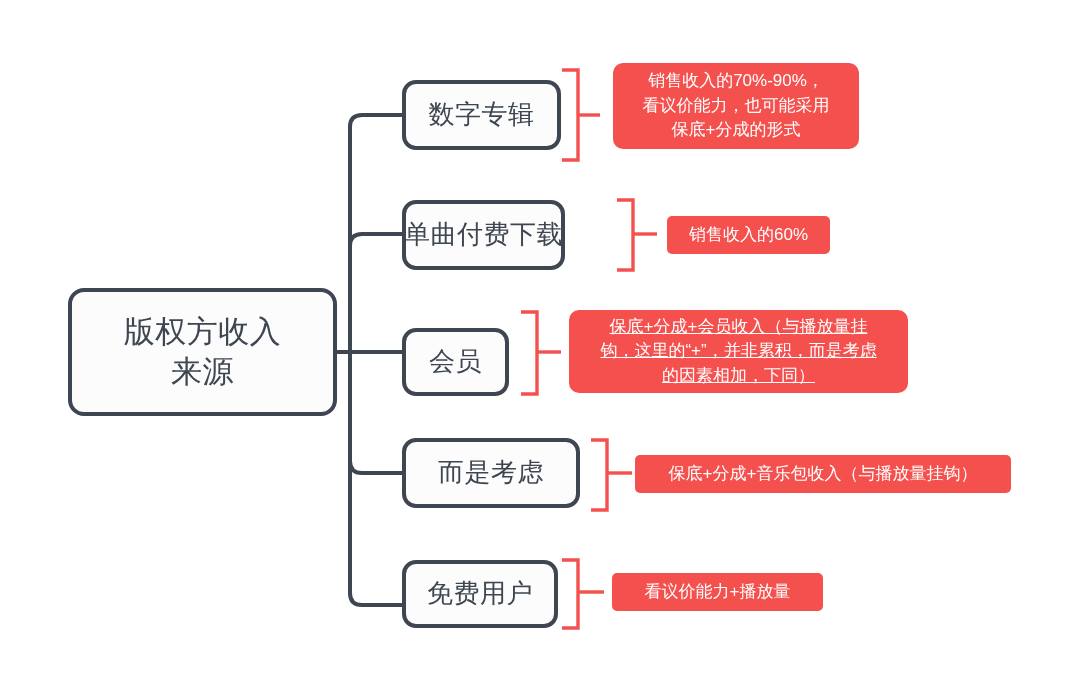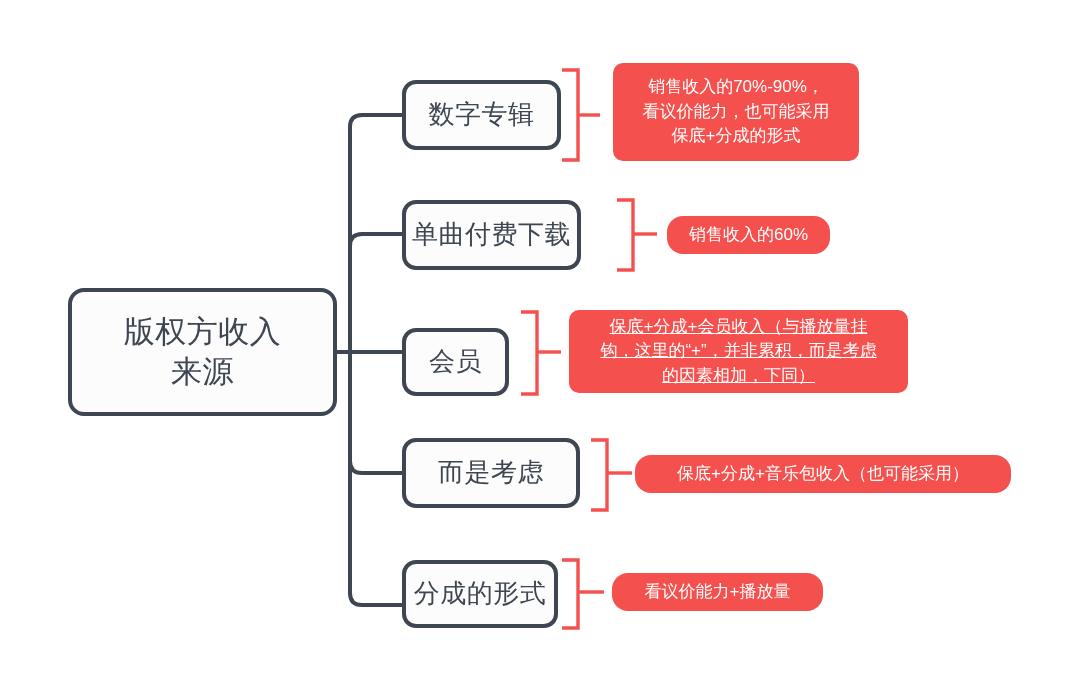--- a/index.html
+++ b/index.html
@@ -60,21 +60,21 @@
     display: flex;
     align-items: center;
     justify-content: center;
     text-align: center;
     font-size: 17px;
     line-height: 1.45;
     padding: 6px 14px;
     z-index: 3;
   }
   .callout-pill {
-    border-radius: 16px;
+    border-radius: 5px;
     white-space: nowrap;
   }
   .callout-multi {
     border-radius: 10px;
   }
 </style>
 </head>
 <body>
 
 <div id="canvas">
@@ -117,49 +117,49 @@
   </svg>
 
   <div class="node node-root" style="left:68px; top:288px; width:269px; height:128px;">
     <span>版权方收入
 来源</span>
   </div>
 
   <div class="node node-branch" style="left:402px; top:80px; width:159px; height:70px;">
     <span>数字专辑</span>
   </div>
-  <div class="callout callout-multi" style="left:613px; top:63px; width:246px; height:98px; white-space:pre-line;">
+  <div class="callout callout-multi" style="left:613px; top:63px; width:246px; height:86px; white-space:pre-line;">
     <span>销售收入的70%-90%，
 看议价能力，也可能采用
 保底+分成的形式</span>
   </div>
 
-  <div class="node node-branch" style="left:402px; top:200px; width:179px; height:70px;">
+  <div class="node node-branch" style="left:402px; top:200px; width:163px; height:70px;">
     <span>单曲付费下载</span>
   </div>
   <div class="callout callout-pill" style="left:667px; top:216px; width:163px; height:38px;">
     <span>销售收入的60%</span>
   </div>
 
   <div class="node node-branch" style="left:402px; top:320px; width:107px; height:68px;margin-top:8px;">
     <span>会员</span>
   </div>
   <div class="callout callout-multi" style="left:569px; top:310px; width:339px; height:83px; white-space:pre-line;text-decoration:underline;">
     <span>保底+分成+会员收入（与播放量挂
 钩，这里的“+”，并非累积，而是考虑
 的因素相加，下同）</span>
   </div>
 
   <div class="node node-branch" style="left:402px; top:438px; width:178px; height:70px;">
     <span>而是考虑</span>
   </div>
   <div class="callout callout-pill" style="left:635px; top:455px; width:376px; height:38px;">
-    <span>保底+分成+音乐包收入（也可能采用）</span>
+    <span>保底+分成+音乐包收入（与播放量挂钩）</span>
   </div>
 
   <div class="node node-branch" style="left:402px; top:560px; width:156px; height:68px;">
-    <span>分成的形式</span>
+    <span>免费用户</span>
   </div>
   <div class="callout callout-pill" style="left:612px; top:573px; width:211px; height:38px;">
     <span>看议价能力+播放量</span>
   </div>
 
 </div>
 
 </body></html>

